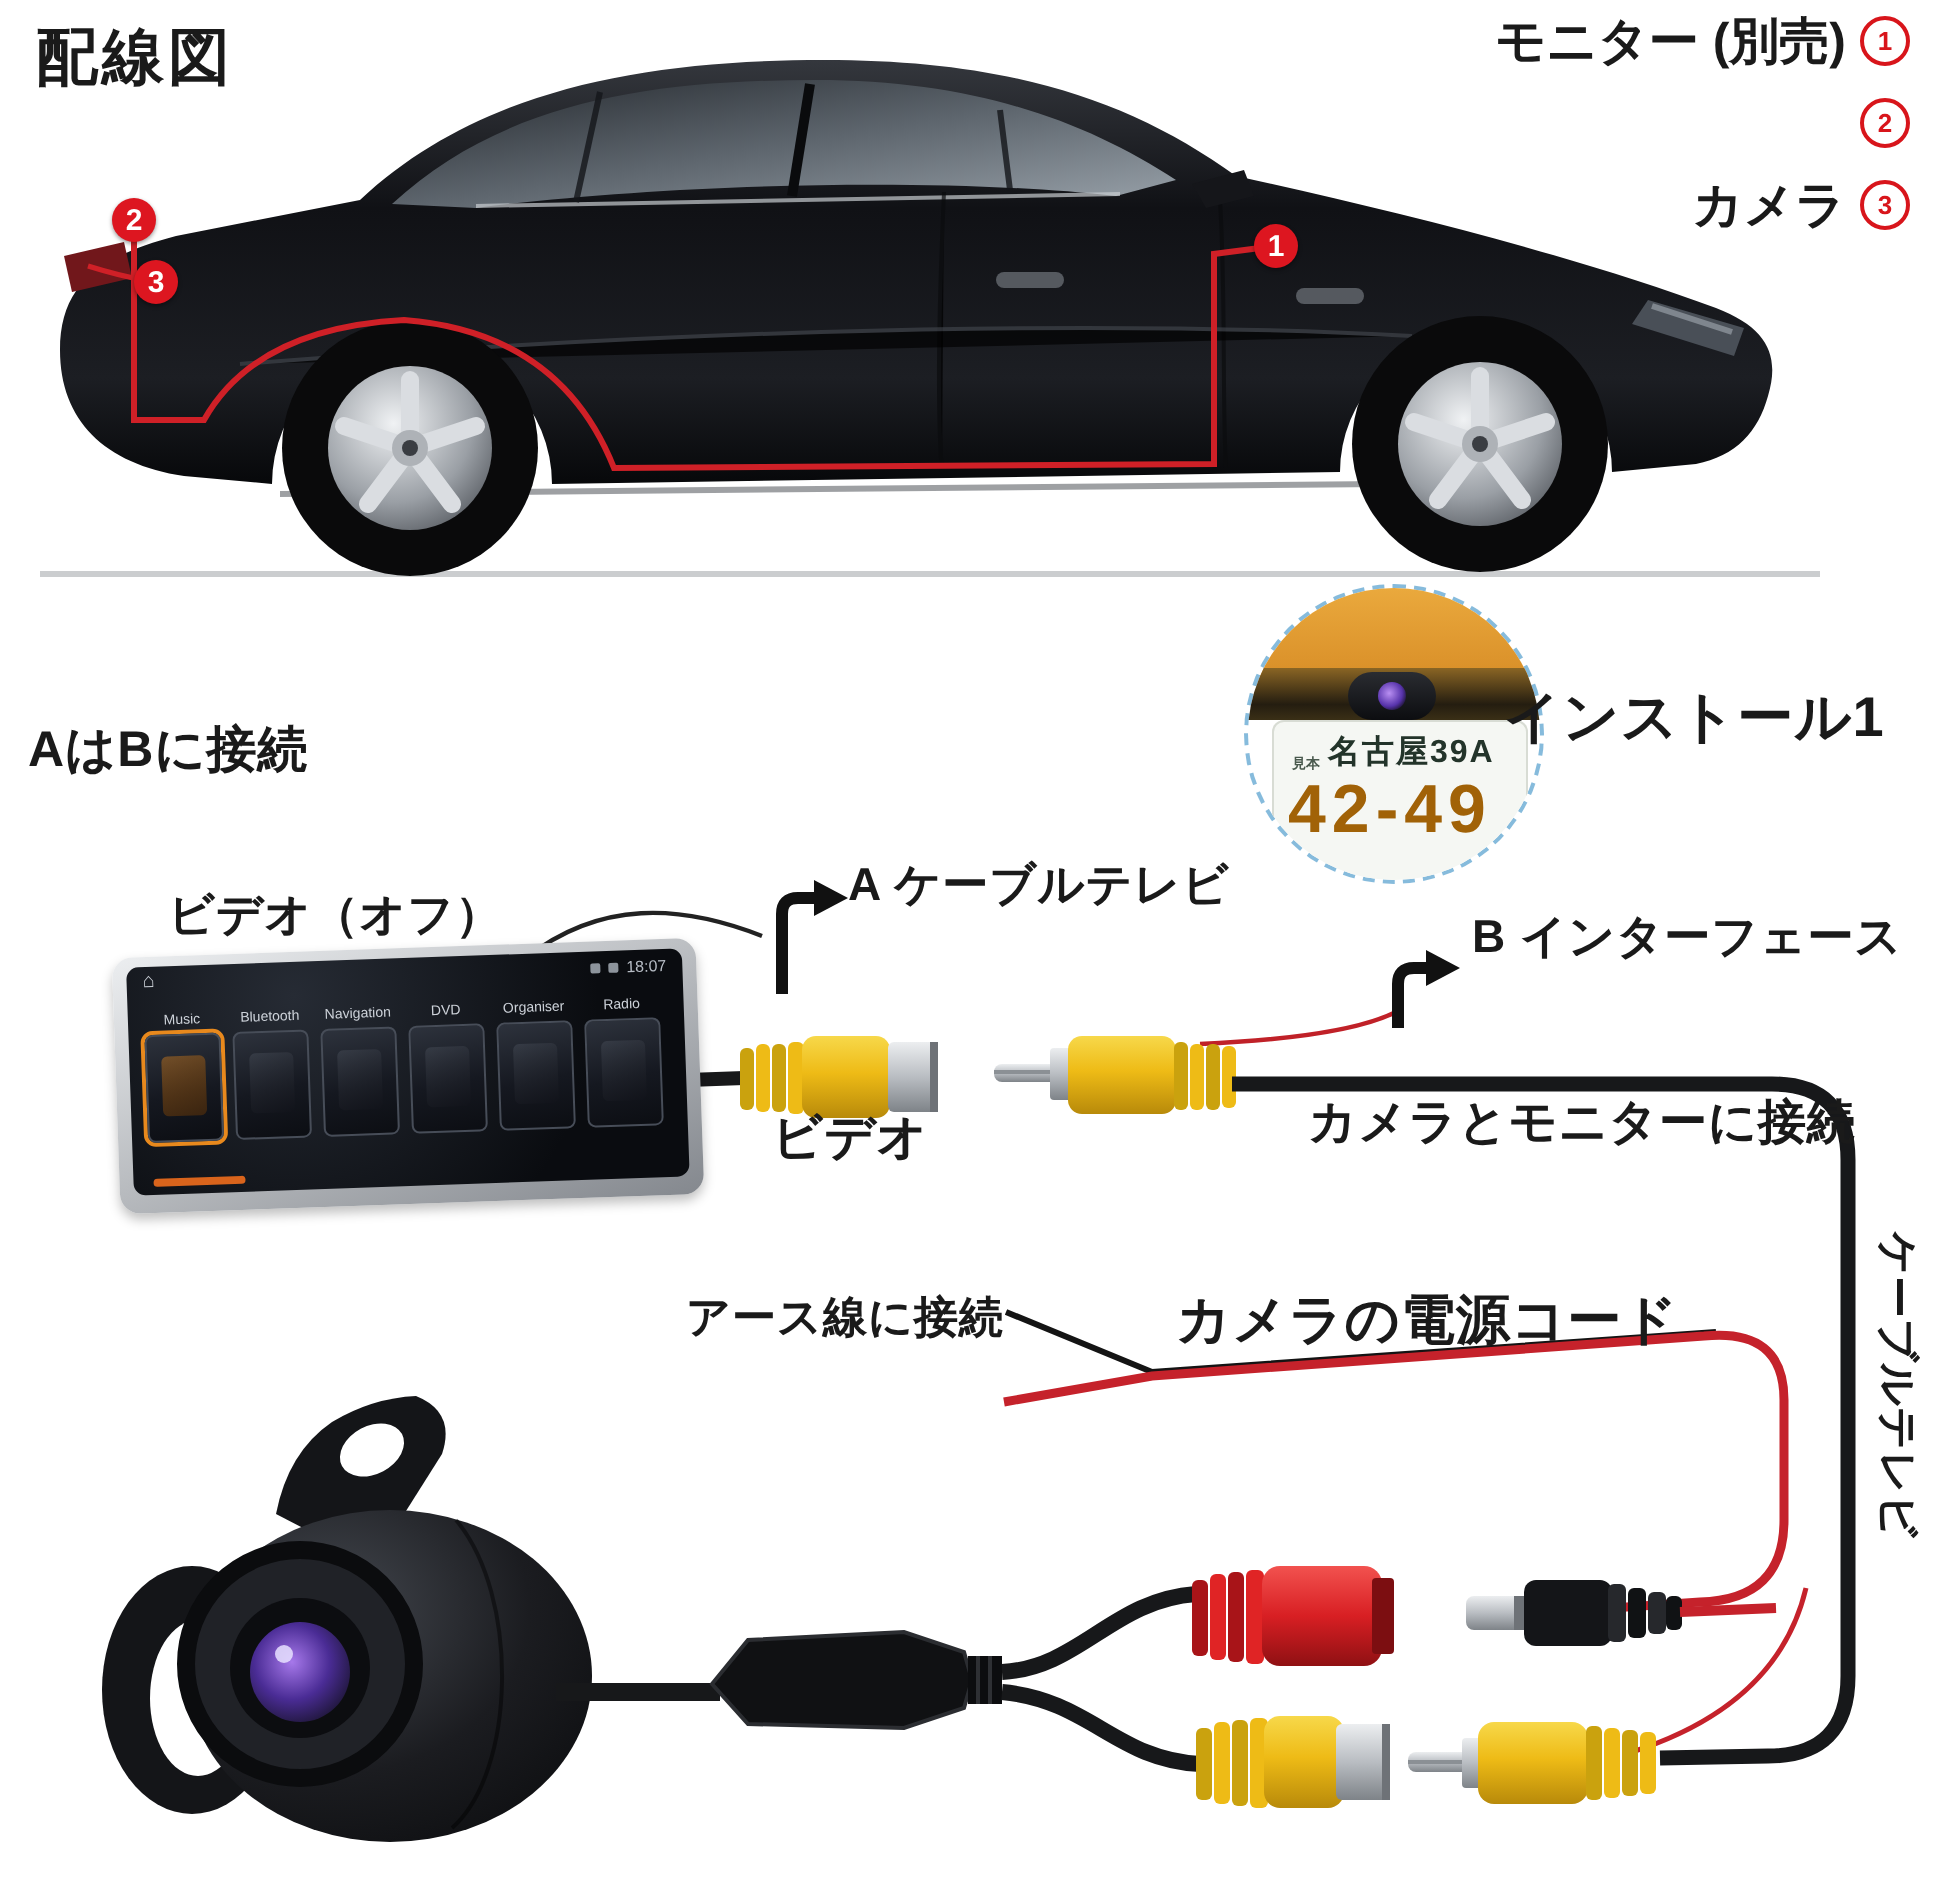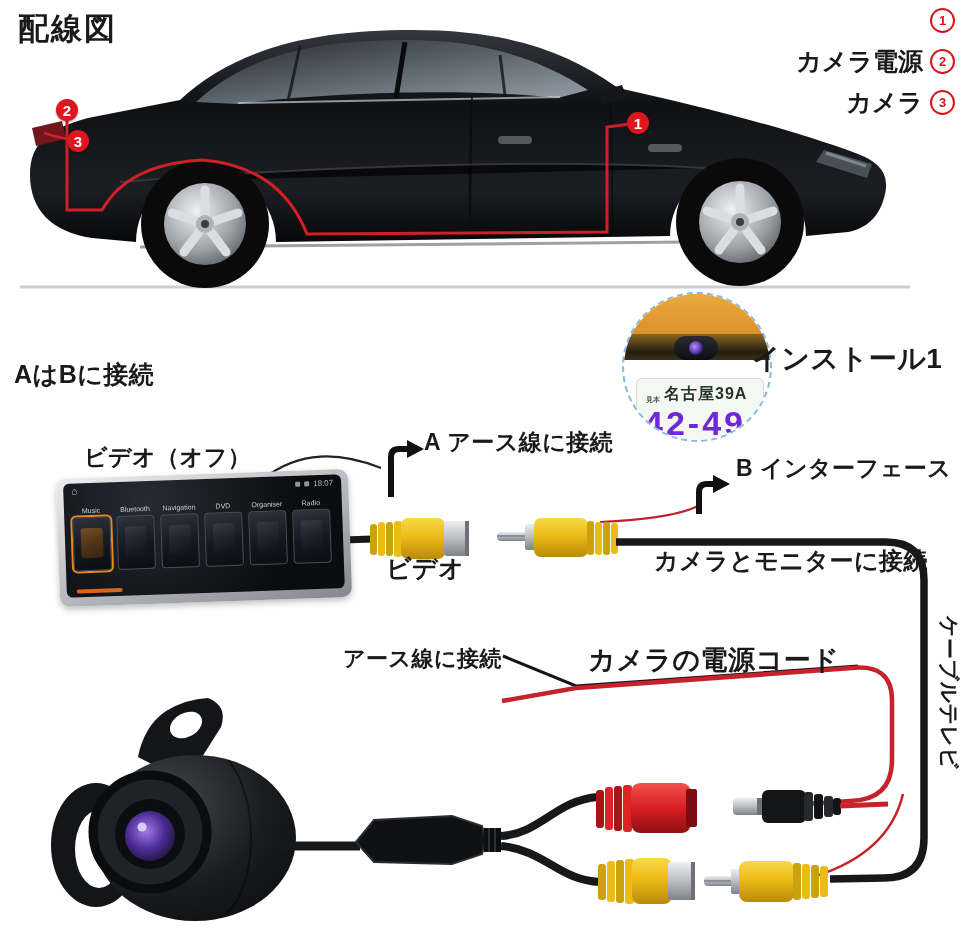--- a/index.html
+++ b/index.html
@@ -25,25 +25,25 @@
          overflow:hidden;background:#fff;}
   #inset .orange{position:absolute;left:0;top:0;width:146px;height:44px;
         background:linear-gradient(#eaa93d,#d98f28);}
   #inset .band{position:absolute;left:0;top:40px;width:146px;height:26px;
         background:linear-gradient(#8a6524,#241d10 70%,#3a2f16);}
   #inset .cam{position:absolute;left:50px;top:42px;width:44px;height:24px;border-radius:12px;
         background:linear-gradient(#2a2c31,#0c0d10);}
   #inset .lens{position:absolute;left:15px;top:5px;width:14px;height:14px;border-radius:50%;
         background:radial-gradient(circle at 40% 40%,#b98ff2,#5733ab 55%,#0d0c12 85%);}
   #inset .plate{position:absolute;left:12px;top:66px;width:128px;height:84px;background:#f5f7f3;
-        border-radius:6px;box-shadow:inset 0 0 0 1px #d8dcd4;margin-top:18px;}
+        border-radius:6px;box-shadow:inset 0 0 0 1px #d8dcd4;}
   #inset .plate-row1{display:flex;align-items:flex-end;gap:4px;padding:6px 0 0 10px;}
   #inset .plate-sample{font-size:7px;color:#4a5a4e;font-weight:700;}
   #inset .plate-region{font-size:16px;font-weight:800;color:#23342a;letter-spacing:1px;}
-  #inset .plate-num{font-size:34px;font-weight:800;color:#6d28d9;letter-spacing:3px;
+  #inset .plate-num{font-size:34px;font-weight:800;color:#a16207;letter-spacing:3px;
         padding-left:8px;line-height:36px;}
   #install-label{left:752px;top:340px;font-size:28px;}
   
   #heading{left:14px;top:358px;font-size:25px;font-weight:800;}
   
   #monitor-label{left:84px;top:442px;font-size:23px;}
   #monitor{left:58px;top:474px;width:292px;height:128px;transform:rotate(-2deg);
      background:linear-gradient(160deg,#eceef0,#84888e);border-radius:10px;padding:5px 7px 9px 7px;
      box-sizing:border-box;box-shadow:0 3px 6px rgba(0,0,0,.25);}
   #screen{position:relative;width:100%;height:100%;border-radius:6px;overflow:hidden;
@@ -280,24 +280,24 @@
       <rect x="802" y="864" width="8" height="35" rx="3" fill="#eebb16"></rect>
       <rect x="811" y="865" width="8" height="33" rx="3" fill="#caa20e"></rect>
       <rect x="820" y="866" width="8" height="31" rx="3" fill="#eebb16"></rect>
     </g>
   </svg>
 
   <div id="title" class="abs jp">配線図</div>
 
   <div id="legend" class="abs">
     <div class="legend-row">
+      <span class="legend-label">モニター (別売)</span>
       <span class="num-badge">1</span>
     </div>
     <div class="legend-row">
-      <span class="legend-label">カメラ電源</span>
       <span class="num-badge">2</span>
     </div>
     <div class="legend-row">
       <span class="legend-label">カメラ</span>
       <span class="num-badge">3</span>
     </div>
   </div>
 
   <div class="marker" style="left:627px;top:112px">1</div>
   <div class="marker" style="left:56px;top:99px">2</div>
@@ -367,21 +367,21 @@
           <div class="tile-label">Radio</div>
           <div class="tile-box">
               <div class="glow"></div>
             </div>
         </div>
       </div>
       <div id="progress"></div>
     </div>
   </div>
 
-  <div id="a-if" class="abs jp">A アース線に接続</div>
+  <div id="a-if" class="abs jp">A ケーブルテレビ</div>
   <div id="b-if" class="abs jp">B インターフェース</div>
   <div id="video-label" class="abs jp">ビデオ</div>
   <div id="connect-note" class="abs jp">カメラとモニターに接続</div>
   <div id="cable-tv" class="abs jp">ケーブルテレビ</div>
   <div id="ground-label" class="abs jp">アース線に接続</div>
   <div id="powercord-label" class="abs jp">カメラの電源コード</div>
 
 </div>
 
 </body></html>

